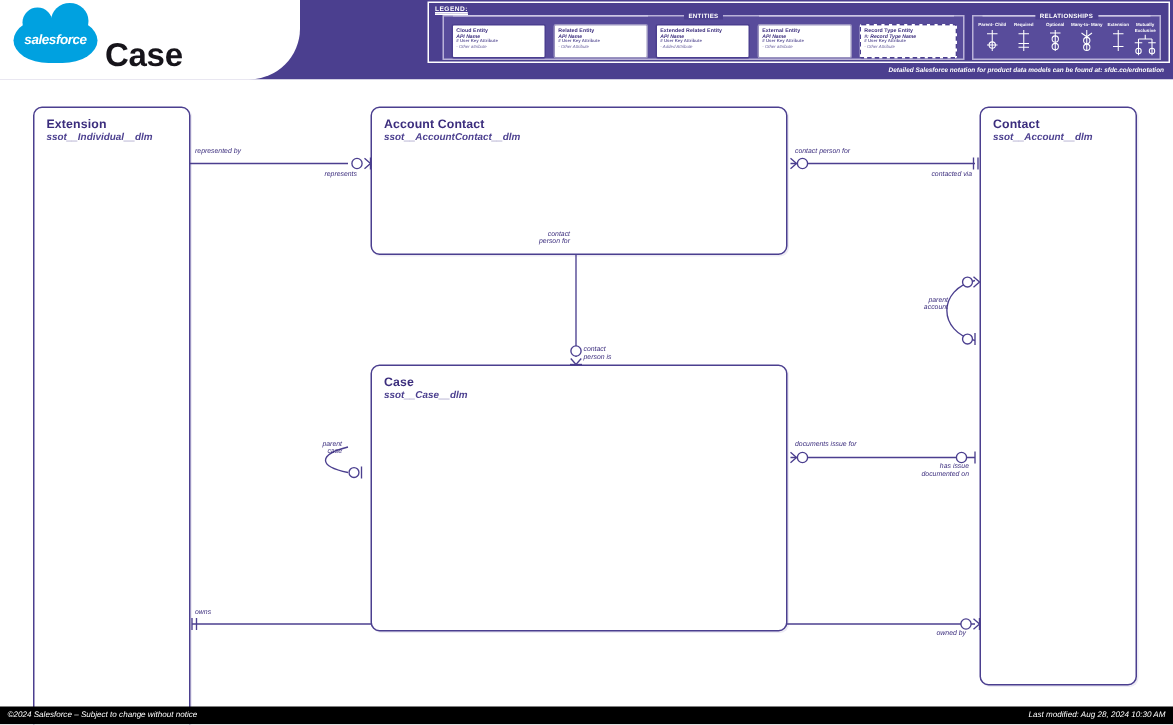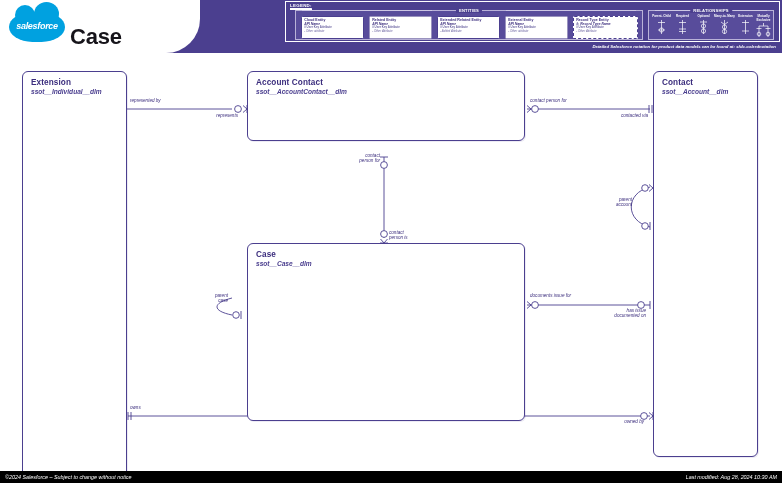--- a/index.html
+++ b/index.html
@@ -404,21 +404,21 @@
         <path d="M649 359.5 L653 363 L649 366.5"></path>
         <line x1="653" y1="359" x2="653" y2="367"></line>
       </g>
     </svg>
 
     <div class="entity" style="left:22px; top:18px; width:105px; height:434px;">
       <div class="e-title">Extension</div>
       <div class="e-api">ssot__Individual__dlm</div>
     </div>
 
-    <div class="entity" style="left:247px; top:18px; width:278px; height:70px;">
+    <div class="entity" style="left:247px; top:18px; width:278px; height:99px;">
       <div class="e-title">Account Contact</div>
       <div class="e-api">ssot__AccountContact__dlm</div>
     </div>
 
     <div class="entity" style="left:653px; top:18px; width:105px; height:386px;">
       <div class="e-title">Contact</div>
       <div class="e-api">ssot__Account__dlm</div>
     </div>
 
     <div class="entity" style="left:247px; top:190px; width:278px; height:178px;">

